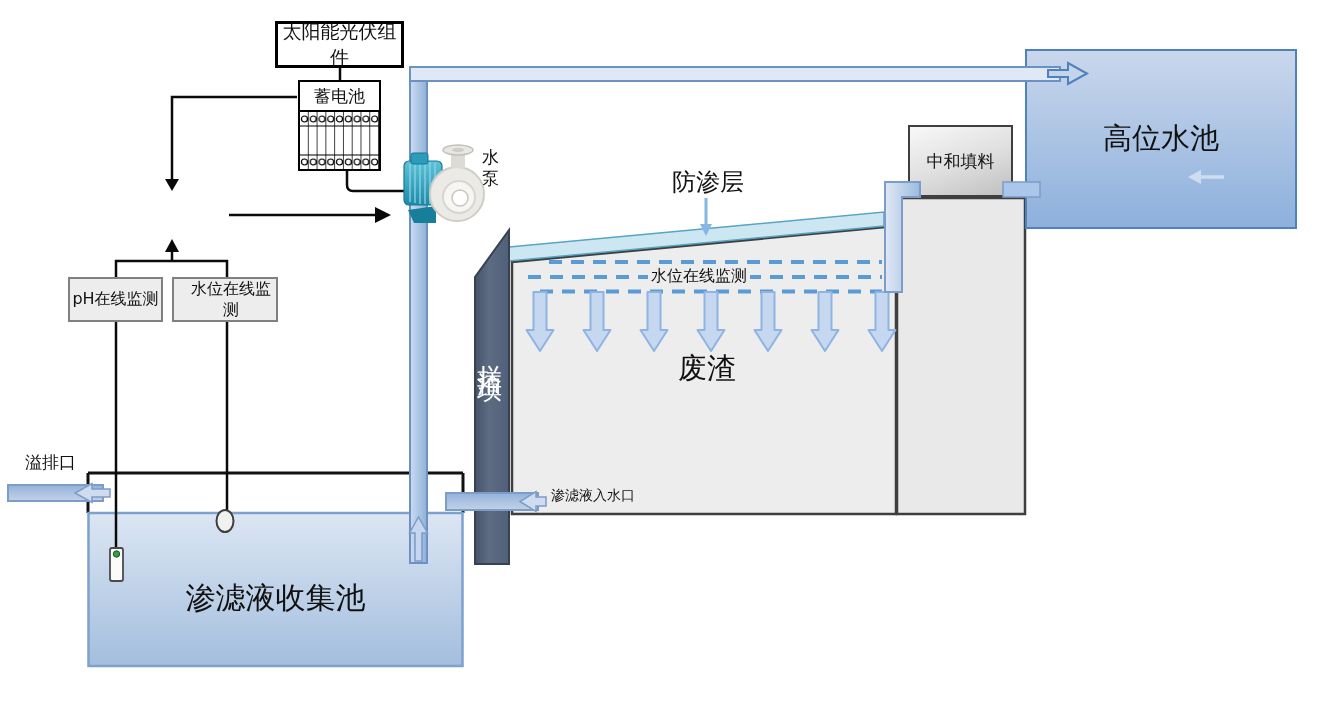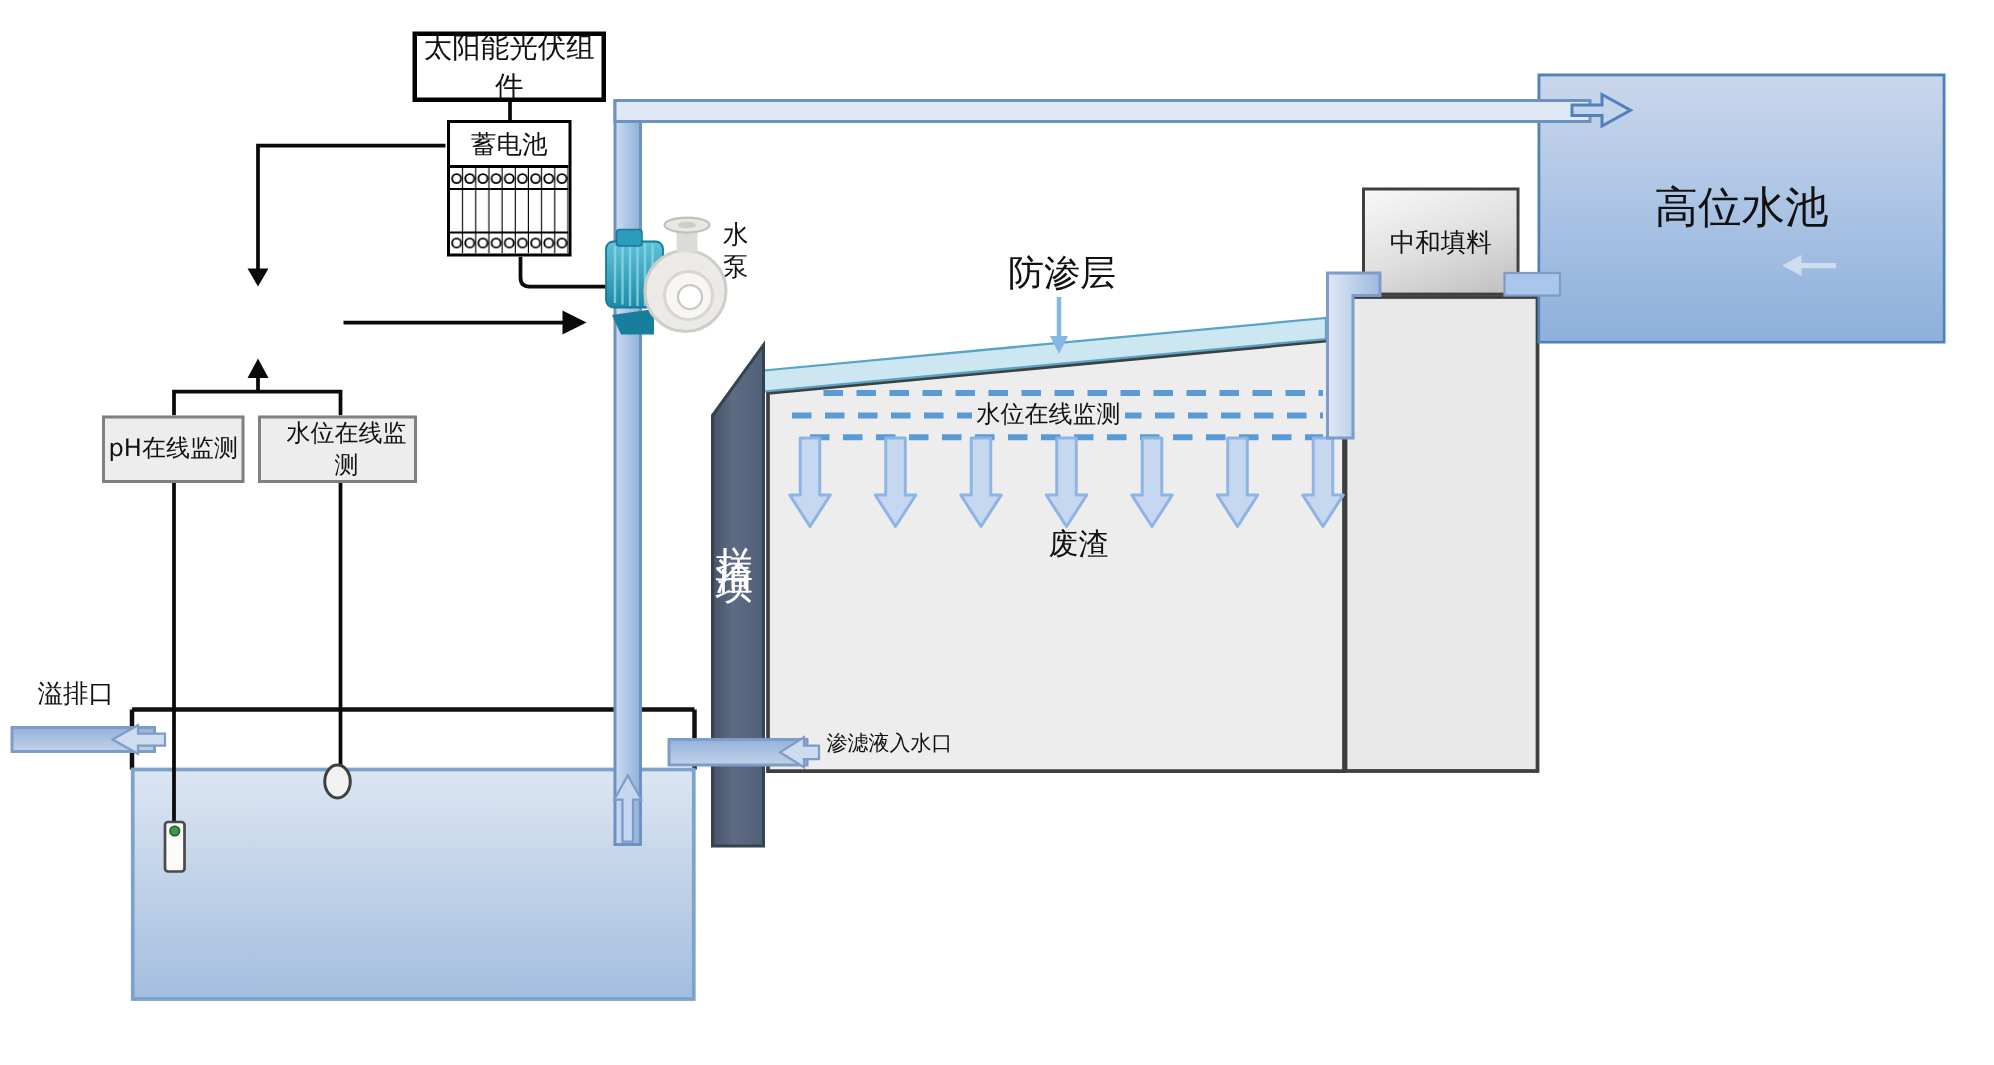--- a/index.html
+++ b/index.html
@@ -15,21 +15,21 @@
   .battery-box{left:298px;top:80px;width:83px;height:91px;border:2px solid #000;background:#fff;}
   .battery-label{height:28px;border-bottom:2px solid #000;display:flex;align-items:center;justify-content:center;font-size:17px;}
   .gray-box{background:#ededed;border:2px solid #808080;font-size:16px;}
   .plc-box{left:120px;top:192px;width:108px;height:46px;font-size:17px;}
   .ph-box{left:68px;top:277px;width:95px;height:45px;}
   .level-box{left:172px;top:277px;width:106px;height:45px;padding-left:12px;}
   .overflow-label{left:25px;top:451px;font-size:17px;}
   .pump-label{left:482px;top:147px;width:22px;font-size:17px;line-height:1.25;}
   .liner-label{left:672px;top:166px;font-size:24px;font-weight:500;}
   .net-label{left:648px;top:266px;font-size:16px;background:#ededed;padding:0 3px;}
-  .waste-label{left:699px;top:349px;font-size:20px;font-family:Liberation Serif, serif;}
+  .waste-label{left:678px;top:349px;font-size:29px;font-family:Liberation Serif, serif;}
   .dam-label{left:476px;top:344px;width:30px;color:#fff;font-size:25px;
              writing-mode:vertical-rl;text-orientation:upright;letter-spacing:7px;}
   .filler-box{left:908px;top:125px;width:105px;height:72px;border:2px solid #3f3f3f;
               background:linear-gradient(160deg,#f8f8f8 0%,#dedede 55%,#bfbfbf 100%);font-size:17px;}
   .highpool-box{left:1025px;top:20px;width:272px;height:180px;border:2.5px solid #4f81bd;
               background:linear-gradient(#c9d7ec,#8db0dc);font-size:29px;margin-top:29px;}
   .collection-label{left:88px;top:578px;width:375px;text-align:center;font-size:30px;}
   .inlet-label{left:551px;top:487px;font-size:14px;}
 </style>
 </head>
@@ -159,20 +159,21 @@
   <div class="abs txt net-label">水位在线监测</div>
   <div class="abs txt waste-label">废渣</div>
   <div class="abs txt dam-label">拦渣坝</div>
 
   <div class="abs txt cbox filler-box">
     <span>中和填料</span>
   </div>
   <div class="abs txt cbox highpool-box">
     <span>高位水池</span>
   </div>
+  <div class="abs txt collection-label">渗滤液收集池</div>
   <div class="abs txt inlet-label">渗滤液入水口</div>
 
   <svg id="svg-top" class="layer" width="1329" height="710" viewBox="0 0 1329 710">
     <defs>
       <linearGradient id="riserGrad" x1="0" y1="0" x2="1" y2="0">
         <stop offset="0" stop-color="#ccdcf0"></stop>
           <stop offset="1" stop-color="#8fb0d9"></stop>
       </linearGradient>
       <linearGradient id="pipeVGrad" x1="0" y1="0" x2="0" y2="1">
         <stop offset="0" stop-color="#94b2da"></stop>

